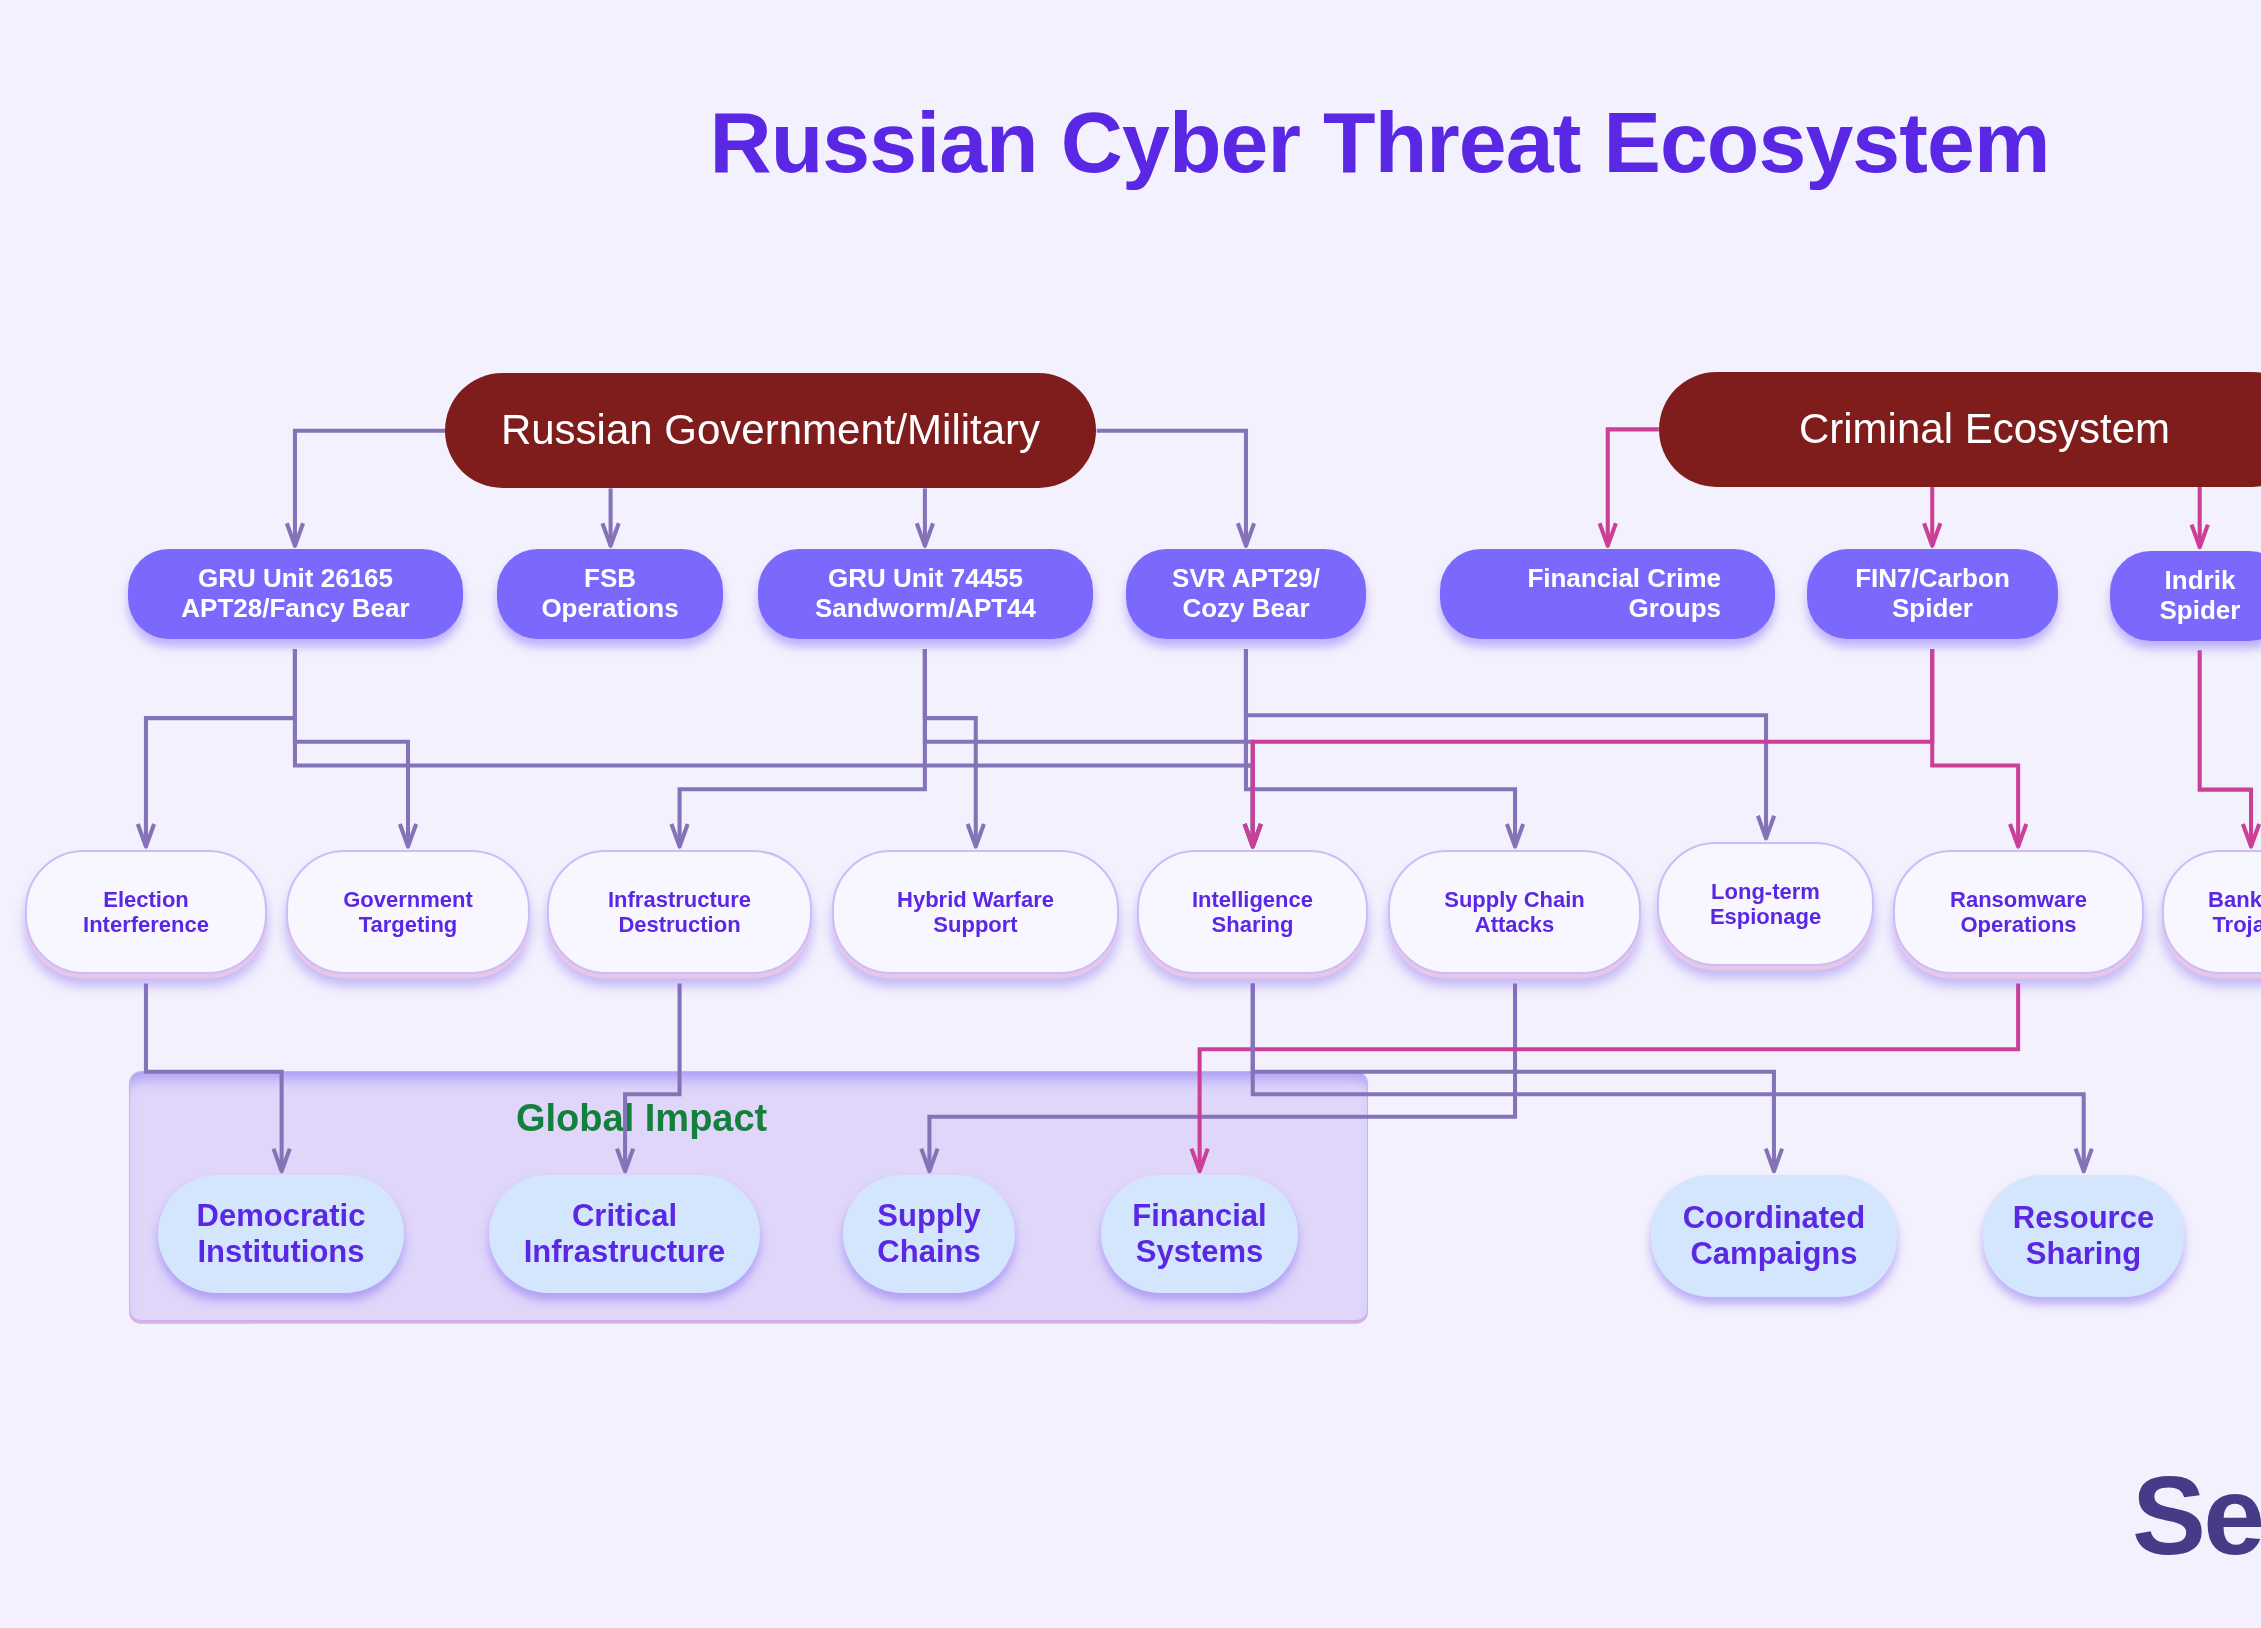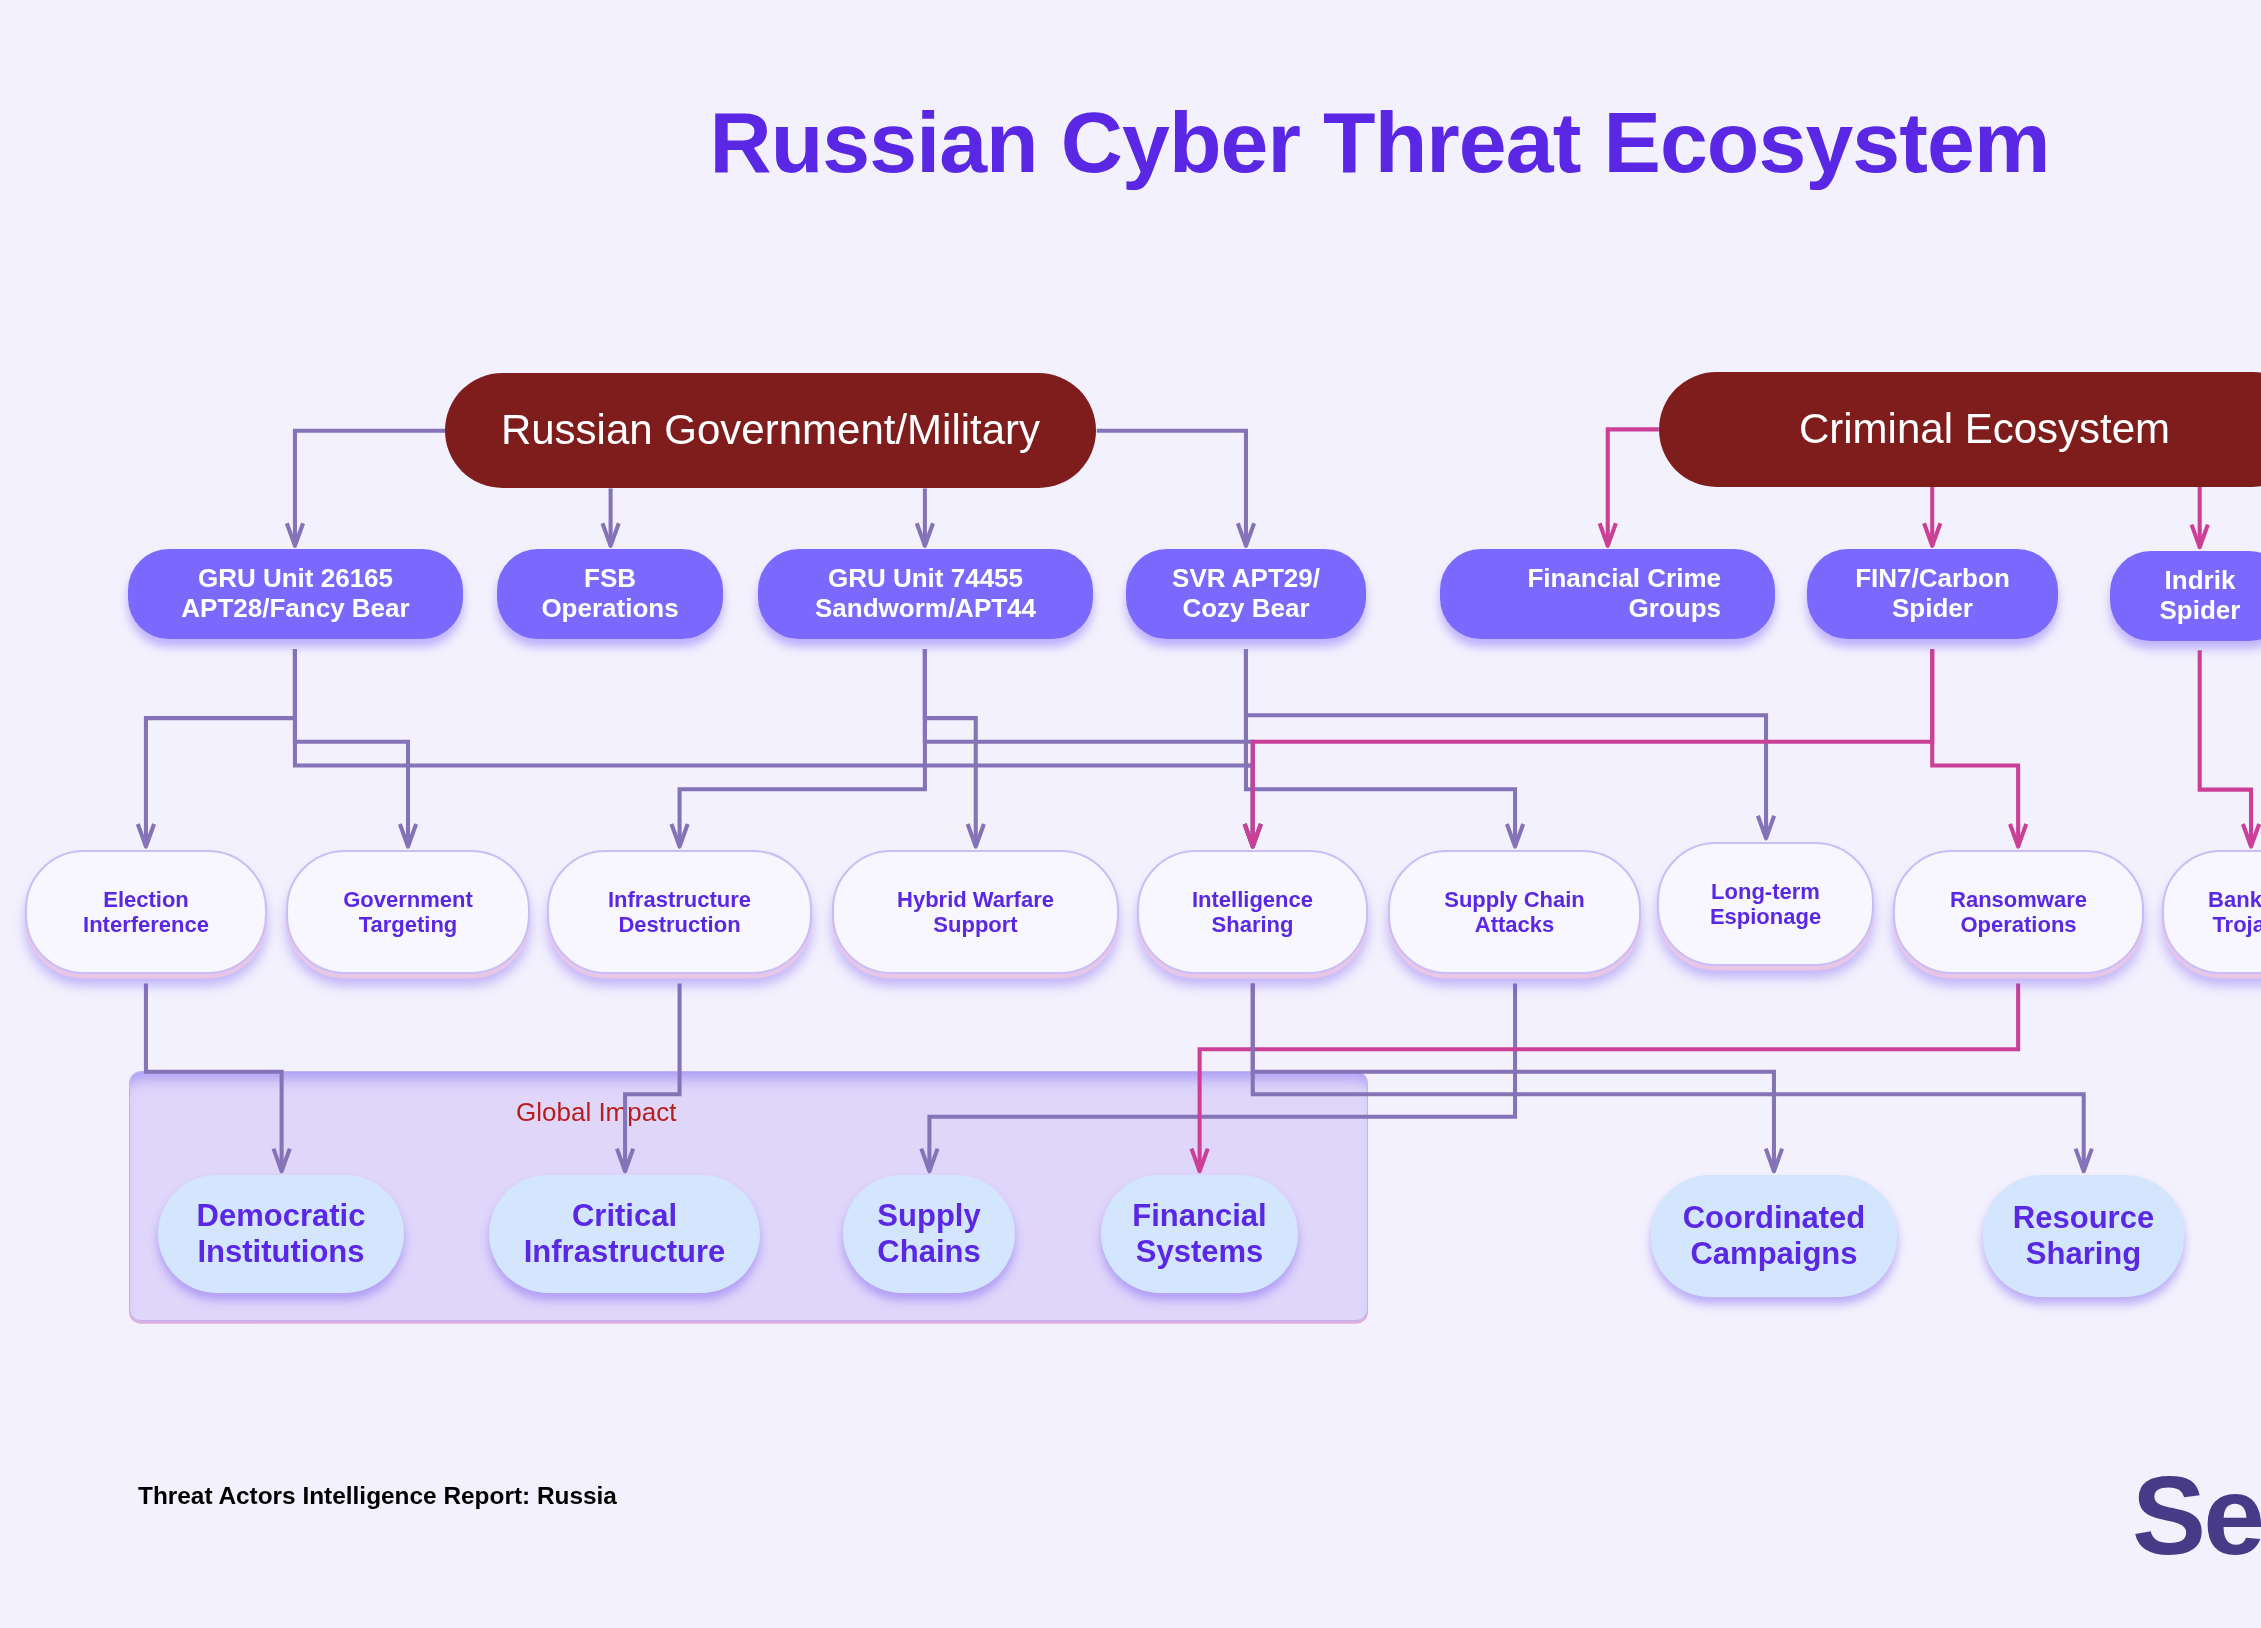--- a/index.html
+++ b/index.html
@@ -5,21 +5,21 @@
   html,body{margin:0;padding:0;}
   body{width:2605px;height:1628px;background:#f3f1fd;position:relative;overflow:hidden;font-family:"Liberation Sans","DejaVu Sans",sans-serif;}
   .title{position:absolute;left:0;width:100%;top:93px;text-align:center;font-size:86px;font-weight:bold;color:#5a28e4;letter-spacing:-0.9px;padding-left:154px;box-sizing:border-box;}
   svg#wires{position:absolute;left:0;top:0;width:2605px;height:1628px;pointer-events:none;}
   .node{position:absolute;display:flex;align-items:center;justify-content:center;text-align:center;box-sizing:border-box;line-height:1.15;}
   .root{background:#7f1d1d;color:#fff;font-size:42px;font-weight:normal;border-radius:59px;}
   .actor{background:#7b69fd;color:#fff;font-size:26px;font-weight:bold;border-radius:41px;box-shadow:0 8.1px 10px rgba(128,100,250,0.45);}
   .activity{background:#f8f6fe;color:#5a28e4;font-size:22px;font-weight:bold;border-radius:59px;border:2.3px solid #cbbdf7;box-shadow:0 4.5px 0 #e8c7e6,0 11.8px 11.8px rgba(120,90,240,0.4);}
   .impact{background:#d4e6fd;color:#5a28e4;font-size:31px;font-weight:bold;border-radius:59px;box-shadow:0 7.2px 10px rgba(120,90,240,0.45);}
   .panel{position:absolute;left:129px;top:1071px;width:1239px;height:250px;background:#dfd6fa;border:1.8px solid #c3b1f4;border-radius:11.8px;box-sizing:border-box;box-shadow:inset 0 16.3px 13.6px -9px rgba(130,110,240,0.55),0 2.7px 0 #dbb0dd;}
-  .panel-label{position:absolute;left:516px;top:1097px;font-size:26px;font-weight:normal;color:#b91c1c;}
+  .panel-label{position:absolute;left:516px;top:1097px;font-size:38px;font-weight:bold;color:#15803d;}
   .footer{position:absolute;left:138px;top:1479px;font-size:24.4px;font-weight:bold;color:#000;line-height:1.4;}
   .logo{position:absolute;left:2132px;top:1452px;font-size:111px;font-weight:bold;color:#473a87;letter-spacing:-2.7px;}
 </style>
 </head>
 <body>
 
 <div class="title">Russian Cyber Threat Ecosystem</div>
 
 <div class="panel"></div>
 <div class="panel-label">Global Impact</div>
@@ -104,17 +104,16 @@
 
 <div class="node impact" id="n-democratic" style="left:158px;top:1175px;width:246px;height:118px;padding:8px 18px;">Democratic Institutions</div>
 <div class="node impact" id="n-critical" style="left:489px;top:1175px;width:271px;height:118px;padding:0 13.6px;">Critical Infrastructure</div>
 <div class="node impact" id="n-supplychains" style="left:843px;top:1175px;width:172px;height:118px;padding:0 32px;">Supply Chains</div>
 <div class="node impact" id="n-finsystems" style="left:1101px;top:1175px;width:197px;height:118px;padding:0 27px;">Financial Systems</div>
 
 <div class="node impact" id="n-coordinated" style="left:1651px;top:1175px;width:246px;height:122px;padding:0 13.6px;">Coordinated Campaigns</div>
 <div class="node impact" id="n-resource" style="left:1983px;top:1175px;width:201px;height:122px;padding:0 27px;">Resource Sharing</div>
 
 <div class="footer">
-  <div>Threat Actors Intelligence Report: Russia</div>
 </div>
 
 <div class="logo"><span>Secu</span></div>
 
 
 </body></html>

